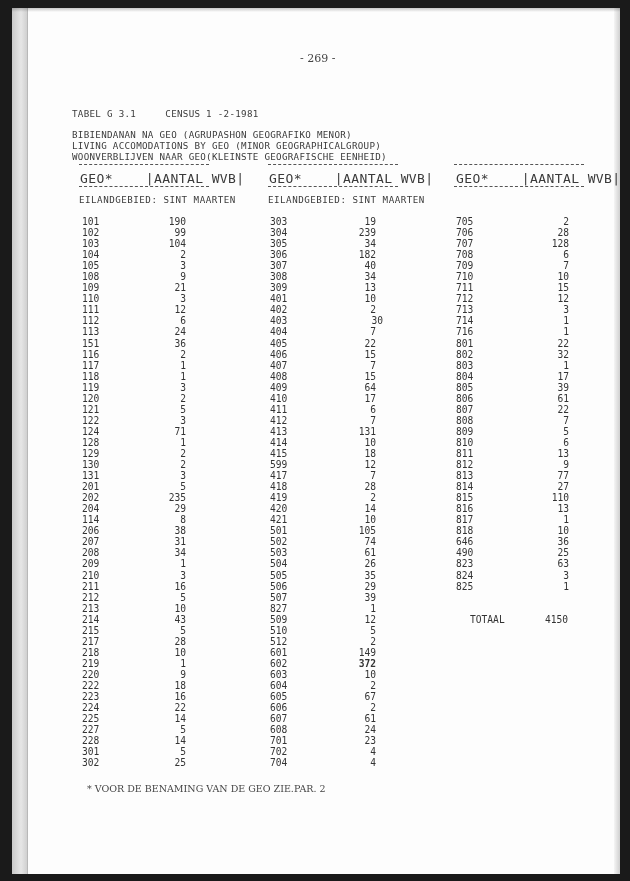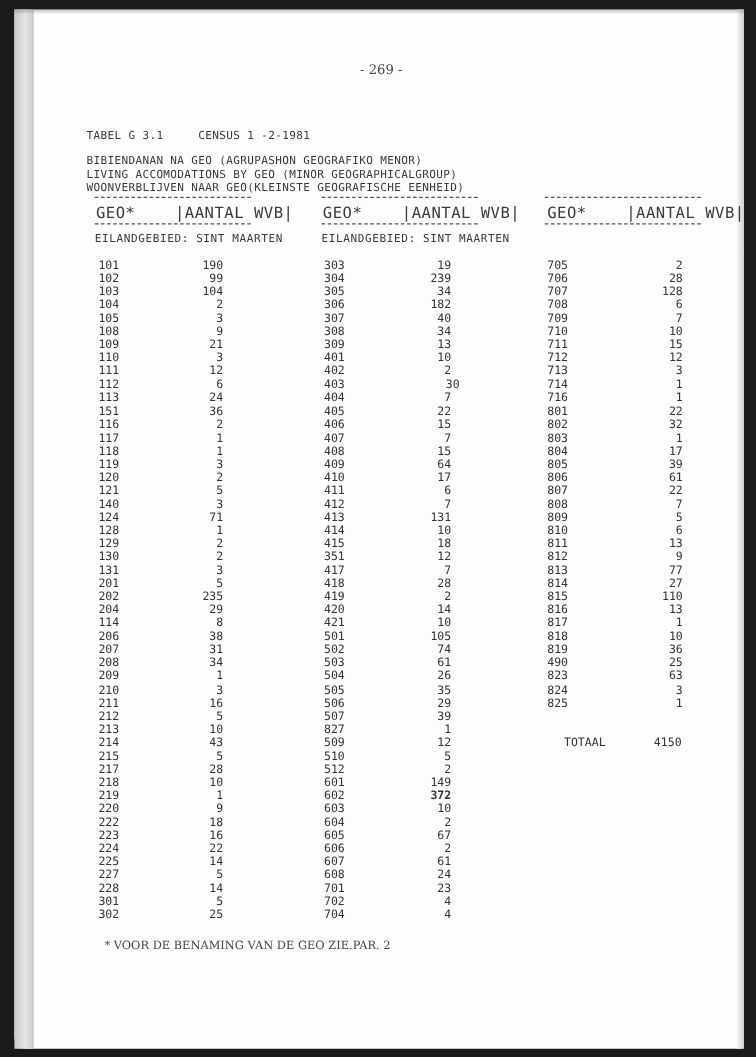--- a/index.html
+++ b/index.html
@@ -157,21 +157,21 @@
     </div>
     <div class="row">
       <span class="geo">120</span>
       <span class="val" style="left: 0px; width: 104px;">2</span>
     </div>
     <div class="row">
       <span class="geo">121</span>
       <span class="val" style="left: 0px; width: 104px;">5</span>
     </div>
     <div class="row">
-      <span class="geo">140</span>
+      <span class="geo">122</span>
       <span class="val" style="left: 0px; width: 104px;">3</span>
     </div>
     <div class="row">
       <span class="geo">124</span>
       <span class="val" style="left: 0px; width: 104px;">71</span>
     </div>
     <div class="row">
       <span class="geo">128</span>
       <span class="val" style="left: 0px; width: 104px;">1</span>
     </div>
@@ -375,21 +375,21 @@
     </div>
     <div class="row">
       <span class="geo">414</span>
       <span class="val" style="left: 0px; width: 106px;">10</span>
     </div>
     <div class="row">
       <span class="geo">415</span>
       <span class="val" style="left: 0px; width: 106px;">18</span>
     </div>
     <div class="row">
-      <span class="geo">351</span>
+      <span class="geo">599</span>
       <span class="val" style="left: 0px; width: 106px;">12</span>
     </div>
     <div class="row">
       <span class="geo">417</span>
       <span class="val" style="left: 0px; width: 106px;">7</span>
     </div>
     <div class="row">
       <span class="geo">418</span>
       <span class="val" style="left: 0px; width: 106px;">28</span>
     </div>
@@ -605,21 +605,21 @@
     </div>
     <div class="row">
       <span class="geo">817</span>
       <span class="val" style="left: 0px; width: 113px;">1</span>
     </div>
     <div class="row">
       <span class="geo">818</span>
       <span class="val" style="left: 0px; width: 113px;">10</span>
     </div>
     <div class="row">
-      <span class="geo">819</span>
+      <span class="geo">646</span>
       <span class="val" style="left: 0px; width: 113px;">36</span>
     </div>
     <div class="row">
       <span class="geo">490</span>
       <span class="val" style="left: 0px; width: 113px;">25</span>
     </div>
     <div class="row">
       <span class="geo">823</span>
       <span class="val" style="left: 0px; width: 113px;">63</span>
     </div>

